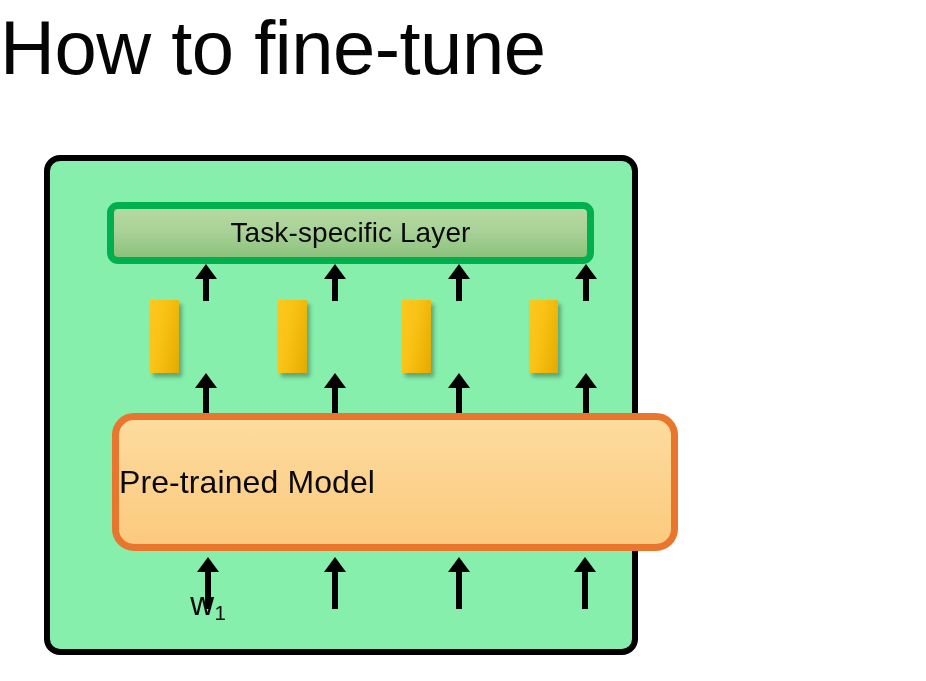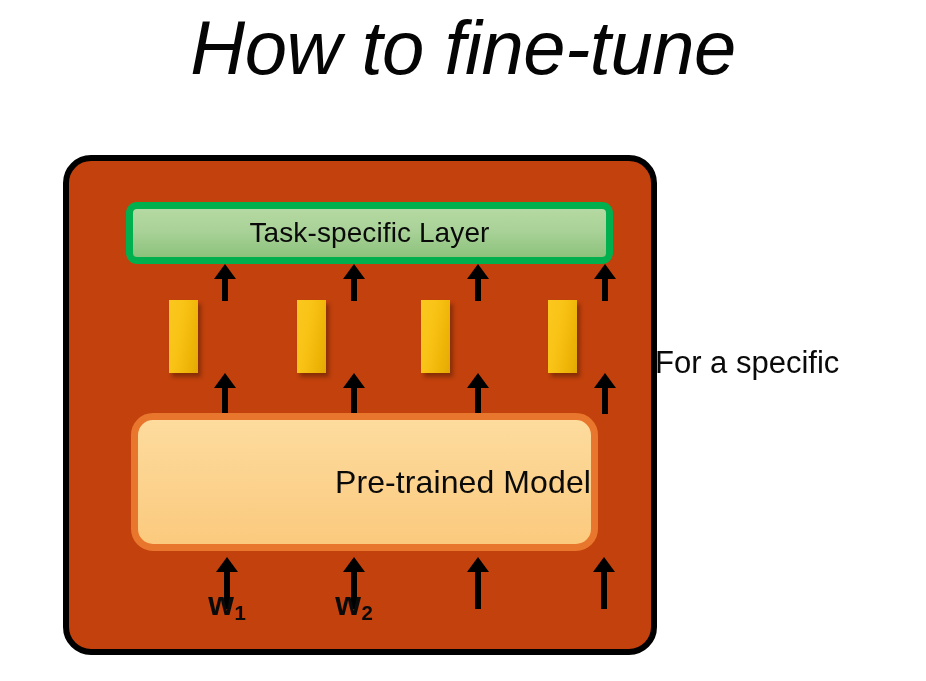--- a/index.html
+++ b/index.html
@@ -15,43 +15,40 @@
     font-family: "Liberation Sans", "DejaVu Sans", sans-serif;
     color: #000000;
   }
 
   
   #slide-title {
     position: absolute;
     left: 0;
     top: 2px;
     width: 926px;
-    text-align: center;
     font-size: 76px;
     font-weight: 300;
     letter-spacing: -0.5px;
     line-height: 92px;
     color: #050505;
     white-space: nowrap;
     font-stretch: condensed;
-    font-style: italic;
   }
 
   
   #architecture-container {
     position: absolute;
     left: 44px;
     top: 155px;
     width: 594px;
     height: 500px;
     box-sizing: border-box;
-    background: #c2410c;
+    background: #86efac;
     border: 6px solid #000000;
-    border-radius: 28px;
-    margin-left: 19px;
+    border-radius: 16px;
   }
 
   
   #task-specific-layer {
     position: absolute;
     left: 57px;
     top: 41px;
     width: 487px;
     height: 62px;
     box-sizing: border-box;
@@ -68,29 +65,29 @@
     color: #0a0a0a;
     letter-spacing: 0.1px;
     white-space: nowrap;
   }
 
   
   #pretrained-model {
     position: absolute;
     left: 62px;
     top: 252px;
-    width: 467px;
+    width: 566px;
     height: 138px;
     box-sizing: border-box;
     border: 7px solid #e8762c;
     border-radius: 22px;
     background: linear-gradient(180deg, #fddc9e 0%, #fcd491 40%, #fbca7e 100%);
     display: flex;
     align-items: center;
-    justify-content: flex-end;
+    justify-content: flex-start;
   }
   #pretrained-model-label {
     font-size: 32px;
     font-weight: 400;
     color: #0a0a0a;
     letter-spacing: 0.1px;
     white-space: nowrap;
   }
 
   
@@ -131,21 +128,21 @@
   .arrow-lower { top: 396px; height: 52px; }
   .arrow-lower .shaft { top: 11px; height: 41px; }
 
   
   .word-token {
     position: absolute;
     top: 424px;
     width: 70px;
     text-align: center;
     font-size: 33px;
-    font-weight: 700;
+    font-weight: 400;
     color: #0a0a0a;
     white-space: nowrap;
   }
   .word-token sub {
     font-size: 0.62em;
     vertical-align: baseline;
     position: relative;
     bottom: -0.26em;
     margin-left: 0.5px;
   }
@@ -230,21 +227,17 @@
     <div class="shaft"></div>
   </div>
   <div class="arrow arrow-lower" style="left:524px;">
     <div class="head"></div>
     <div class="shaft"></div>
   </div>
 
   <div class="word-token" style="left:123px;">
     <span>w</span><sub>1</sub>
   </div>
-  <div class="word-token" style="left:250px;">
-    <span>w</span><sub>2</sub>
-  </div>
 
 </div>
 
 <div id="side-note">
-  <div>For a specific</div>
 </div>
 
 </body></html>

